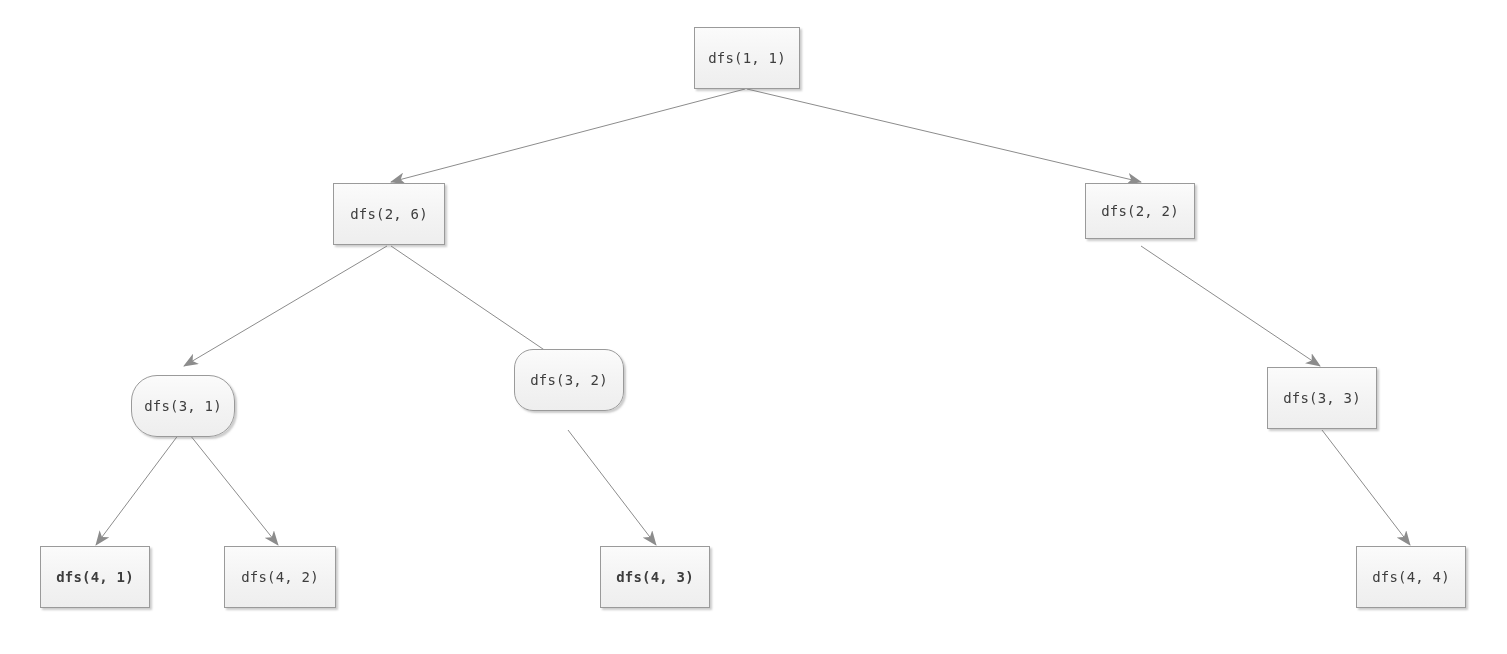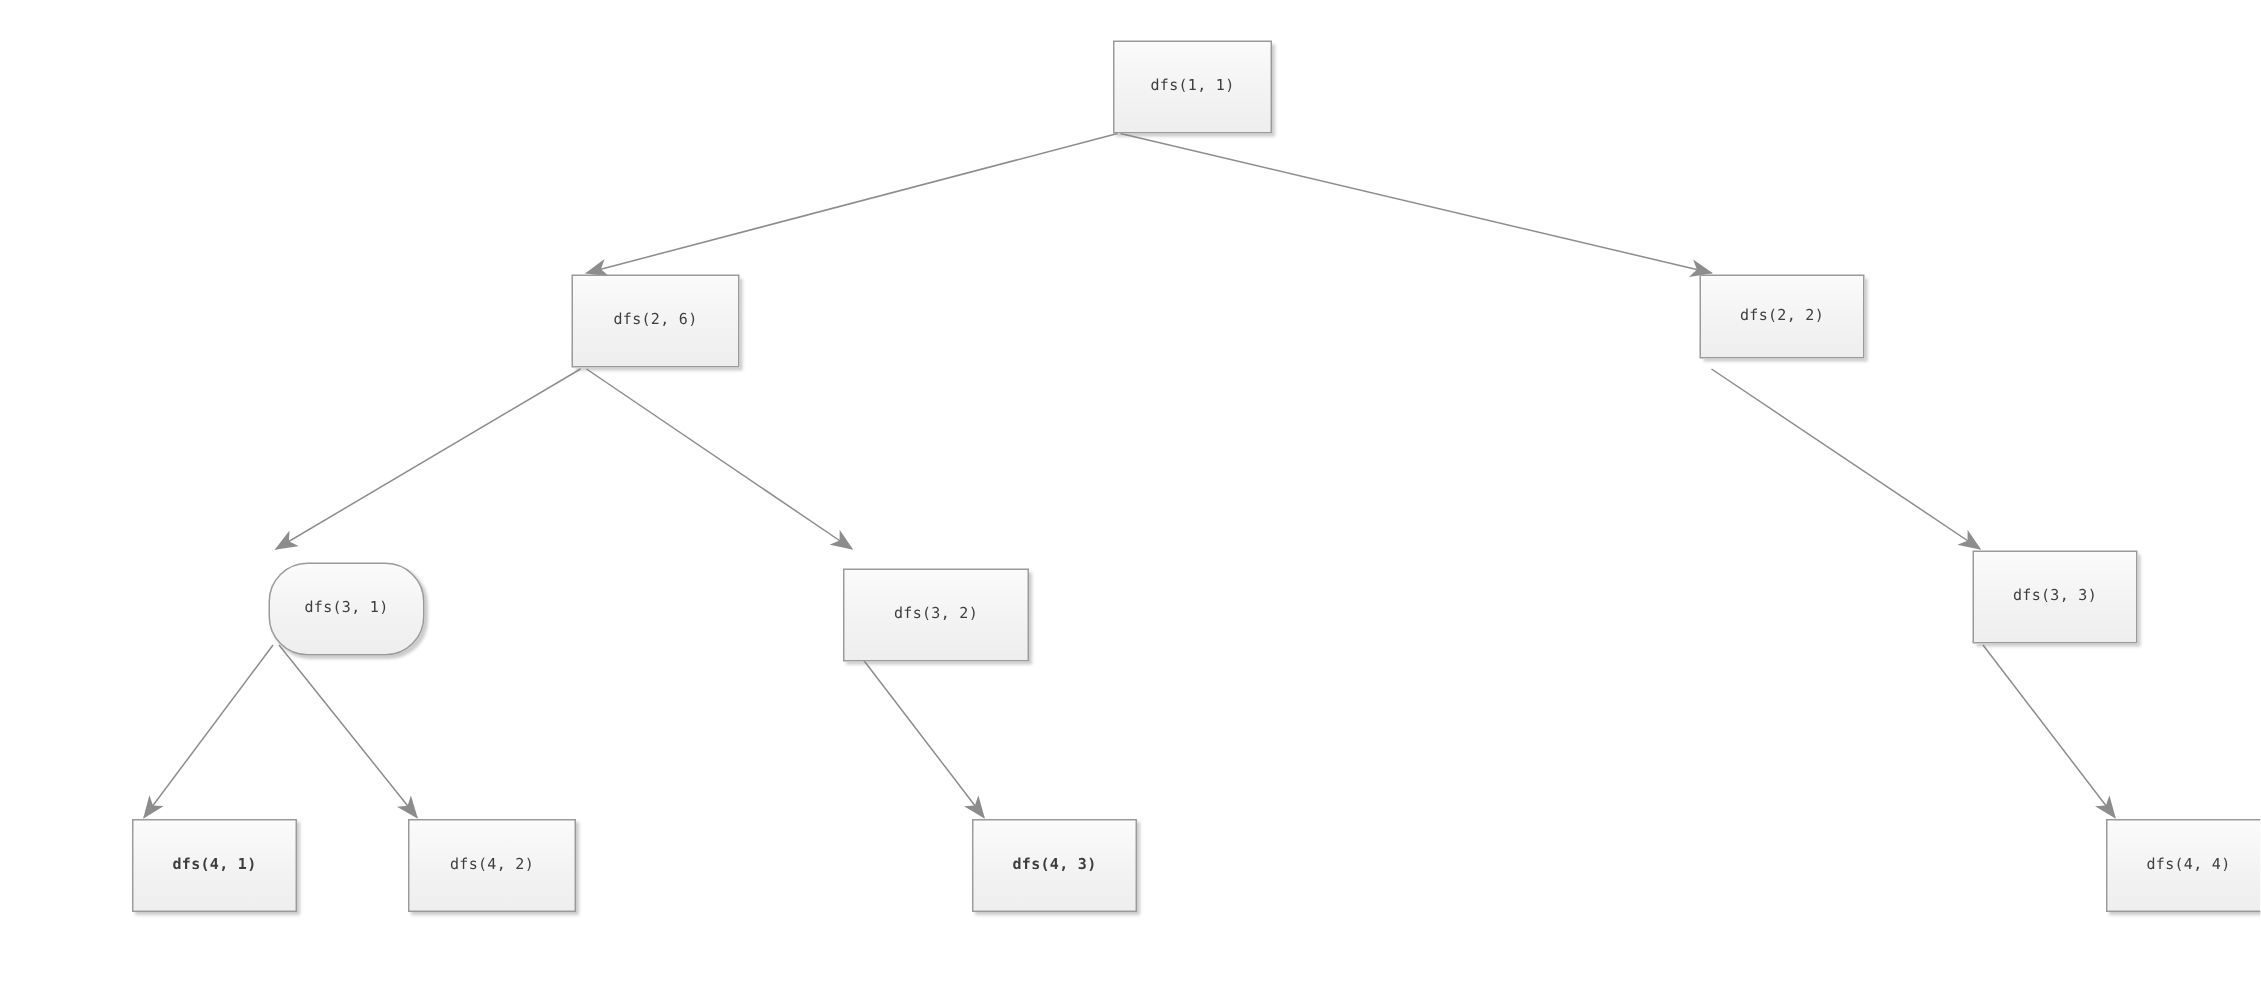--- a/index.html
+++ b/index.html
@@ -30,25 +30,24 @@
     position: absolute;
     box-sizing: border-box;
     border: 1px solid #9a9a9a;
     background: linear-gradient(to bottom, #fbfbfb 0%, #f3f3f3 55%, #eeeeee 100%);
     box-shadow: 2px 2px 2px rgba(120,120,120,0.38);
     display: flex;
     align-items: center;
     justify-content: center;
     color: #3d3d3d;
     font-family: "DejaVu Sans Mono", "Liberation Mono", monospace;
-    font-size: 10px;
+    font-size: 14px;
     letter-spacing: 0.2px;
     white-space: nowrap;
     user-select: none;
-    margin-left: 48px;
   }
   .node-label {
     display: block;
     line-height: 1;
   }
 </style>
 </head>
 <body>
 
 <div id="canvas">
@@ -78,21 +77,21 @@
       </div>
       <div class="node" style="left: 333px; top: 183px; width: 112px; height: 62px; border-color: rgb(154, 154, 154); color: rgb(61, 61, 61);">
         <span class="node-label">dfs(2, 6)</span>
       </div>
       <div class="node" style="left: 1085px; top: 183px; width: 110px; height: 56px; border-color: rgb(154, 154, 154); color: rgb(61, 61, 61);">
         <span class="node-label">dfs(2, 2)</span>
       </div>
       <div class="node" style="left: 131px; top: 375px; width: 104px; height: 62px; border-color: rgb(154, 154, 154); color: rgb(61, 61, 61); border-radius: 26px;">
         <span class="node-label">dfs(3, 1)</span>
       </div>
-      <div class="node" style="left: 514px; top: 379px; width: 124px; height: 62px; border-color: rgb(154, 154, 154); color: rgb(61, 61, 61);">
+      <div class="node" style="left: 514px; top: 349px; width: 110px; height: 62px; border-color: rgb(154, 154, 154); color: rgb(61, 61, 61); border-radius: 19px;">
         <span class="node-label">dfs(3, 2)</span>
       </div>
       <div class="node" style="left: 1267px; top: 367px; width: 110px; height: 62px; border-color: rgb(154, 154, 154); color: rgb(61, 61, 61);">
         <span class="node-label">dfs(3, 3)</span>
       </div>
       <div class="node" style="left: 40px; top: 546px; width: 110px; height: 62px; border-color: rgb(154, 154, 154); color: rgb(61, 61, 61); font-weight: bold;">
         <span class="node-label">dfs(4, 1)</span>
       </div>
       <div class="node" style="left: 224px; top: 546px; width: 112px; height: 62px; border-color: rgb(154, 154, 154); color: rgb(61, 61, 61);">
         <span class="node-label">dfs(4, 2)</span>

